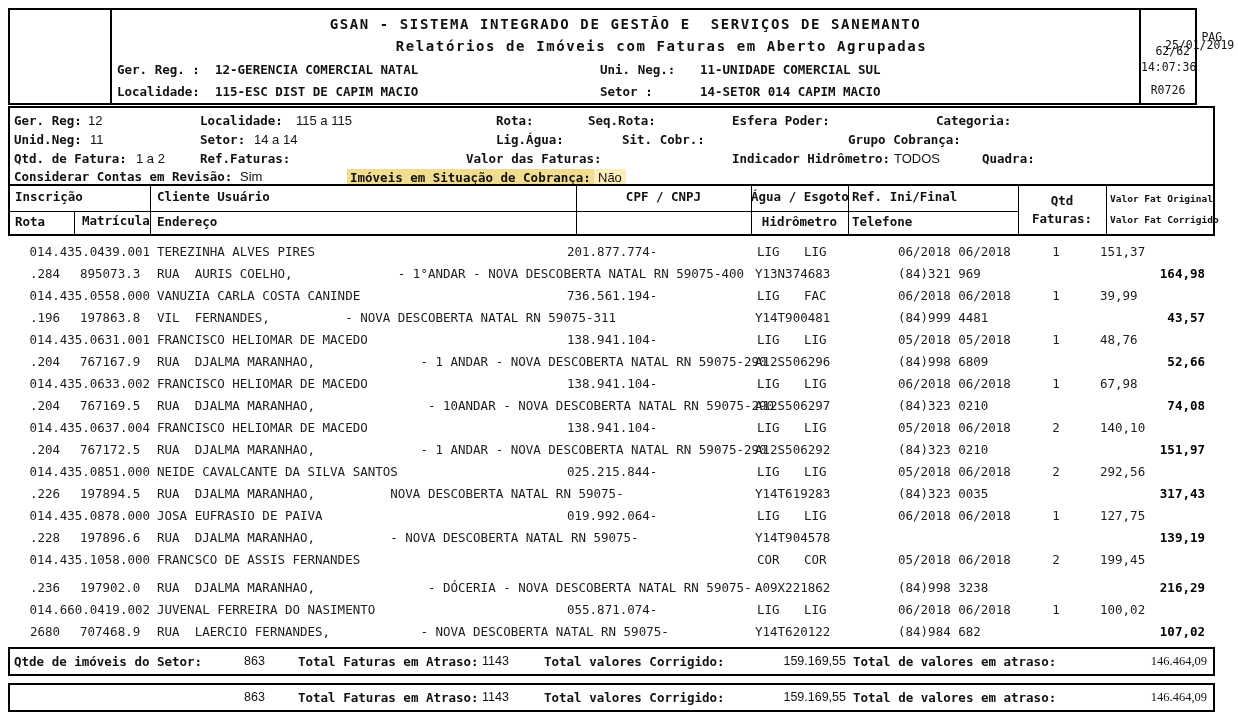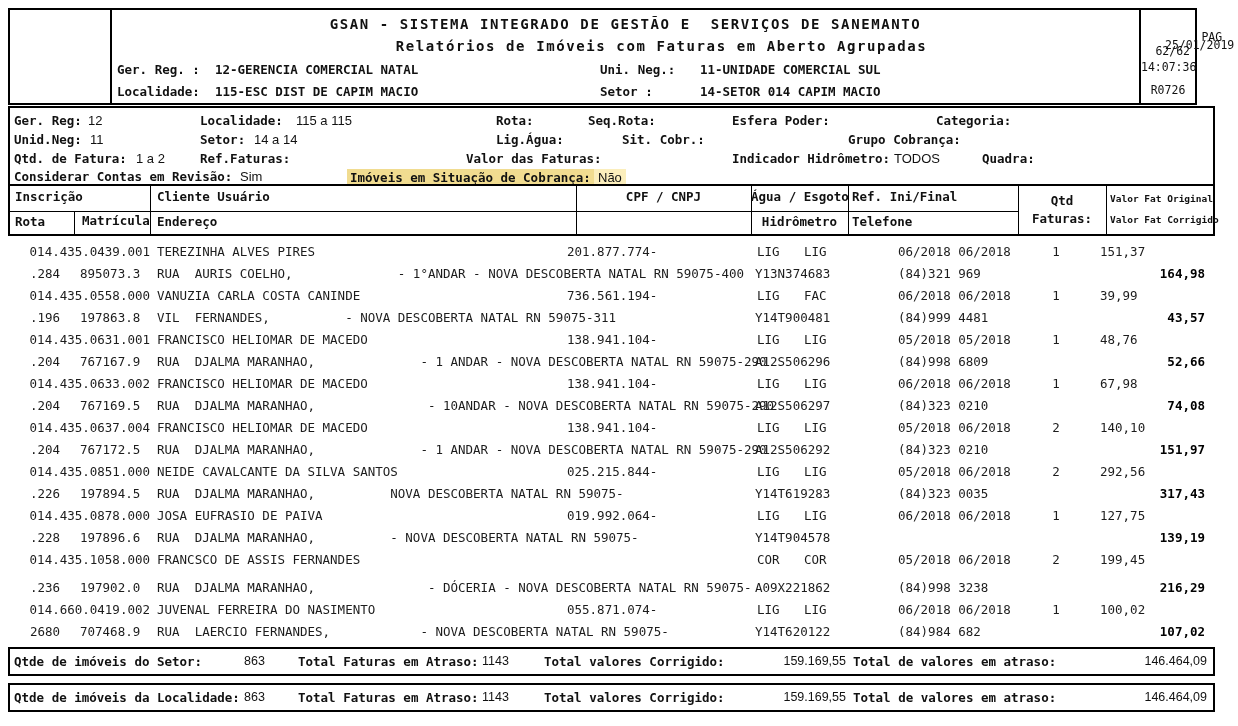--- a/index.html
+++ b/index.html
@@ -82,21 +82,21 @@
 
   
   .ftr{border:2px solid #000;height:29px;box-sizing:border-box;position:relative;
        font-size:12.5px;line-height:25px;}
   .ftr1{margin-top:1px;} .ftr2{margin-top:7px;}
   .ftr span{position:absolute;white-space:pre;top:0;}
   .ft-lab{font-weight:bold;}
   .ft-val{font-family:"Liberation Sans",sans-serif;font-size:12.5px;}
   .ft-l1{left:4px;} .ft-863{left:234px;} .ft-tfa{left:288px;} .ft-1143{left:472px;}
   .ft-tvc{left:534px;} .ft-corr{left:730px;width:106px;text-align:right;}
-  .ft-tva{left:843px;} .ft-atr{right:6px;}
+  .ft-tva{left:843px;} .ft-atr{right:6px;font-family:Liberation Serif, serif;}
 </style>
 </head>
 <body>
 
 <div class="sheet">
 
   <div class="hdr">
     <div class="logo"></div>
     <div class="hcenter">
       <div class="title1">GSAN - SISTEMA INTEGRADO DE GESTÃO E  SERVIÇOS DE SANEMANTO</div>
@@ -382,21 +382,20 @@
     <span class="ft-lab ft-l1">Qtde de imóveis do Setor:</span>
     <span class="ft-val ft-863">863</span>
     <span class="ft-lab ft-tfa">Total Faturas em Atraso:</span>
     <span class="ft-val ft-1143">1143</span>
     <span class="ft-lab ft-tvc">Total valores Corrigido:</span>
     <span class="ft-val ft-corr">159.169,55</span>
     <span class="ft-lab ft-tva">Total de valores em atraso:</span>
     <span class="ft-val ft-atr">146.464,09</span>
   </div>
   <div class="ftr ftr2">
-    <span class="ft-lab ft-l1">Qtde de imóveis da Localidade:</span>
     <span class="ft-val ft-863">863</span>
     <span class="ft-lab ft-tfa">Total Faturas em Atraso:</span>
     <span class="ft-val ft-1143">1143</span>
     <span class="ft-lab ft-tvc">Total valores Corrigido:</span>
     <span class="ft-val ft-corr">159.169,55</span>
     <span class="ft-lab ft-tva">Total de valores em atraso:</span>
     <span class="ft-val ft-atr">146.464,09</span>
   </div>
 
 </div>

